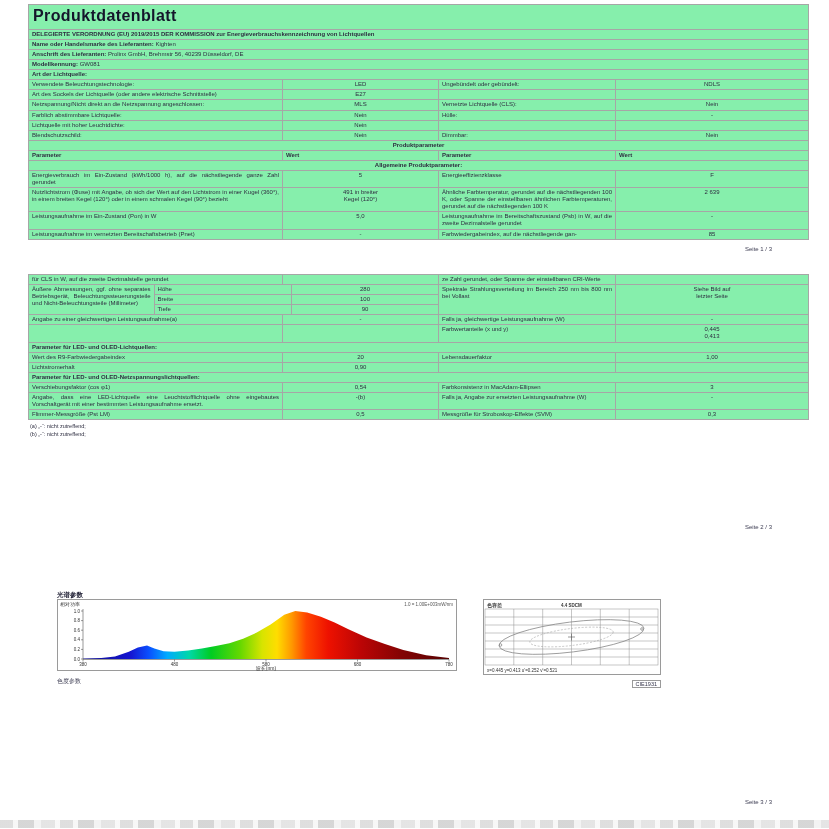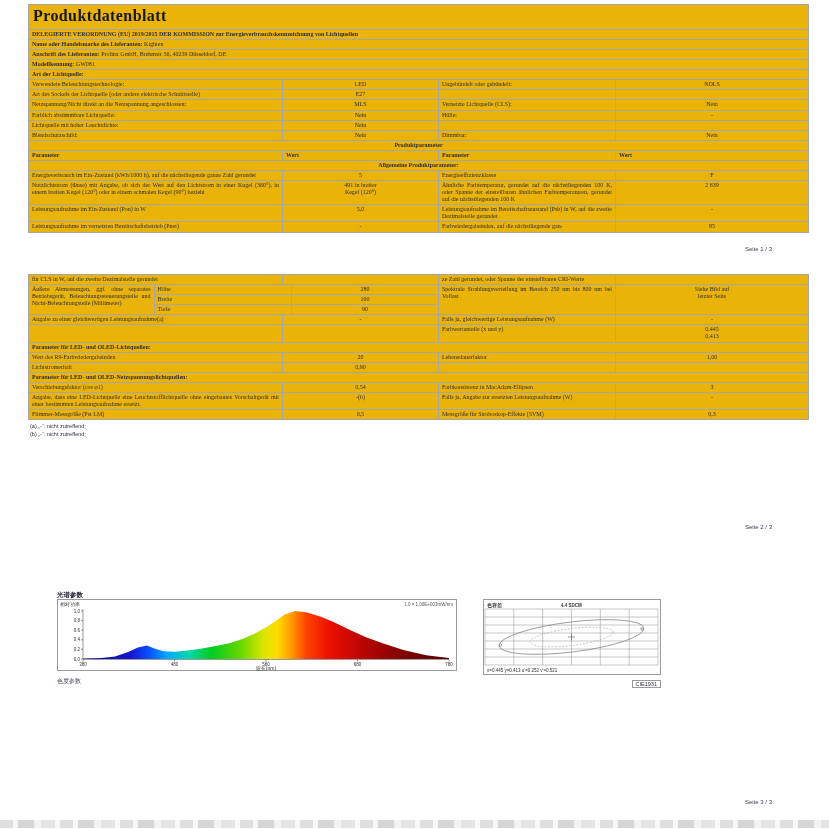--- a/index.html
+++ b/index.html
@@ -1,21 +1,21 @@
 <!DOCTYPE html>
 <html><head>
 <meta charset="utf-8">
 <style>
   html,body{margin:0;padding:0;}
   body{
     width:829px;height:829px;position:relative;overflow:hidden;
     background:#ffffff;color:#2e2e40;
     font-family:"Liberation Sans", sans-serif;
   }
-  .sheet{border-collapse:collapse;width:780px;table-layout:fixed;background:#eab308;font-family:Liberation Serif, serif;}
+  .sheet{border-collapse:collapse;width:780px;table-layout:fixed;background:#86efac;}
   .sheet td{
     border:1px solid #a6a6a6;vertical-align:top;
     padding:1px 3px;font-size:6px;line-height:1.18;color:#2e2e40;
   }
   td.par{text-align:justify;}
   td.val{text-align:center;white-space:pre-line;}
   td.sec{font-weight:bold;}
   td.ctr{text-align:center;}
   td.title-cell{font-size:16px;font-weight:bold;letter-spacing:.4px;color:#15152b;padding:2px 4px 3px;}
   td.reg-cell{font-weight:bold;font-size:6px;}

